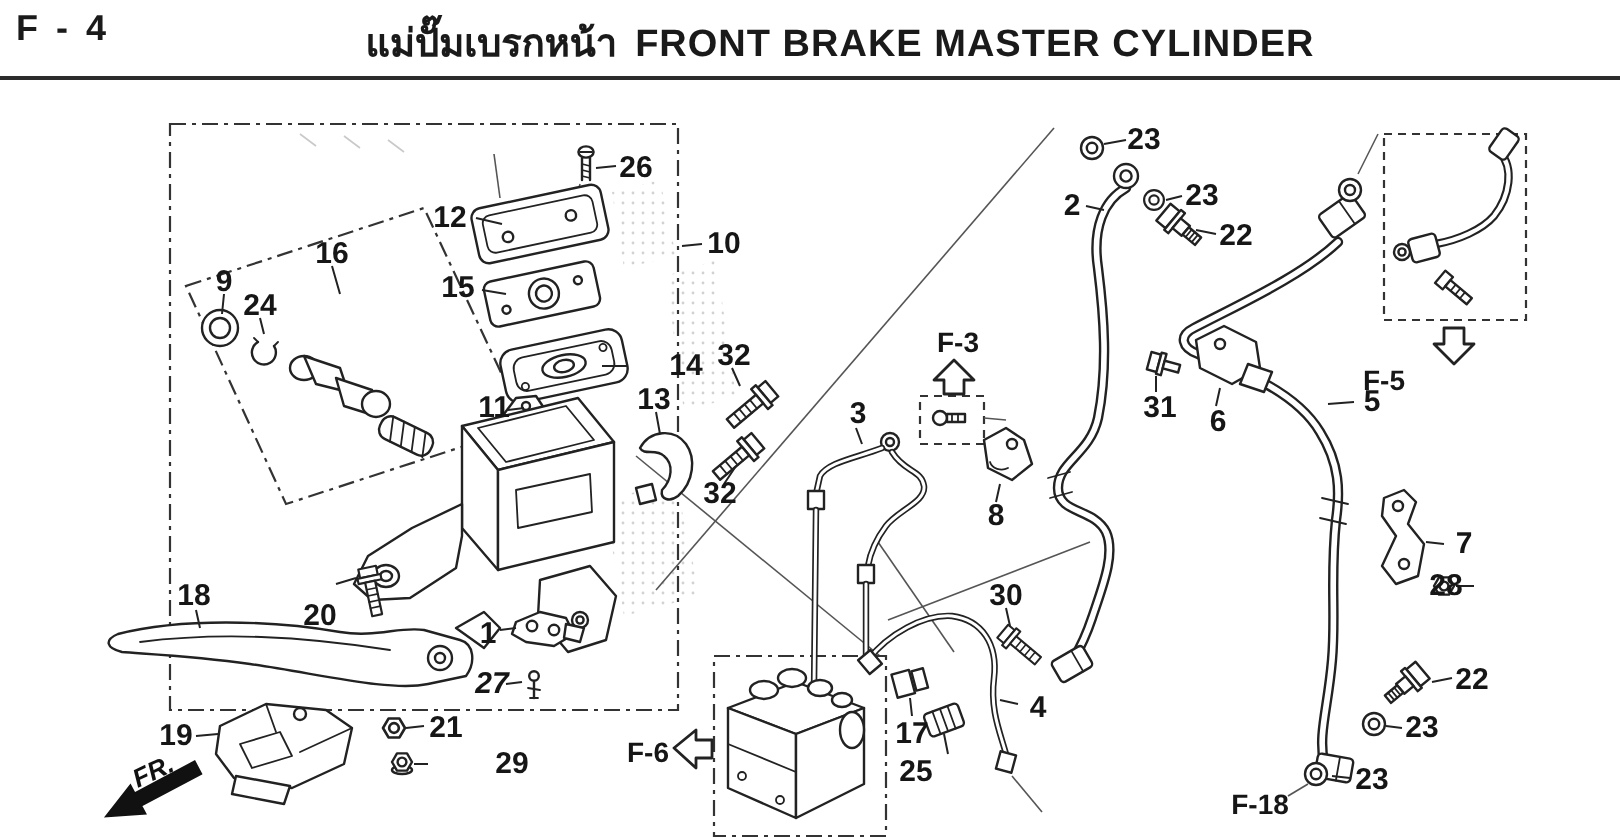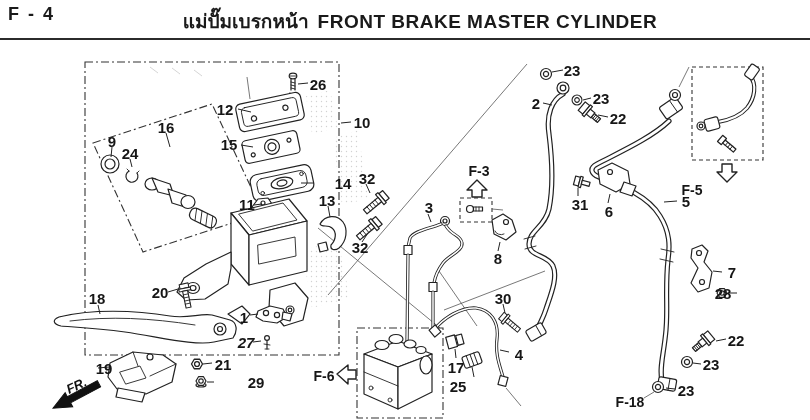--- a/index.html
+++ b/index.html
@@ -355,22 +355,22 @@
         <span class="callout" style="left: 166px; top: 127px;">16</span>
         <span class="callout" style="left: 112px; top: 141px;">9</span>
         <span class="callout" style="left: 130px; top: 153px; text-align: right;">24</span>
         <span class="callout" style="left: 343px; top: 183px;">14</span>
         <span class="callout" style="left: 247px; top: 204px;">11</span>
         <span class="callout" style="left: 327px; top: 200px;">13</span>
         <span class="callout" style="left: 362px; top: 122px;">10</span>
         <span class="callout" style="left: 367px; top: 178px;">32</span>
         <span class="callout" style="left: 360px; top: 247px;">32</span>
         <span class="callout" style="left: 97px; top: 298px;">18</span>
-        <span class="callout" style="left: 160px; top: 292px;">20</span>
-        <span class="callout" style="left: 88px; top: 368px; margin-left: 16px;">19</span>
+        <span class="callout" style="left: 160px; top: 308px;">20</span>
+        <span class="callout" style="left: 88px; top: 368px;">19</span>
         <span class="callout" style="left: 223px; top: 364px;">21</span>
         <span class="callout" style="left: 224px; top: 382px; margin-left: 32px;">29</span>
         <span class="callout" style="left: 244px; top: 317px;">1</span>
         <span class="callout" style="left: 246px; top: 342px; font-style: italic;">27</span>
         <span class="callout" style="left: 536px; top: 103px;">2</span>
         <span class="callout" style="left: 572px; top: 70px;">23</span>
         <span class="callout" style="left: 601px; top: 98px;">23</span>
         <span class="callout" style="left: 618px; top: 118px;">22</span>
         <span class="callout" style="left: 429px; top: 207px;">3</span>
         <span class="callout" style="left: 498px; top: 258px;">8</span>

